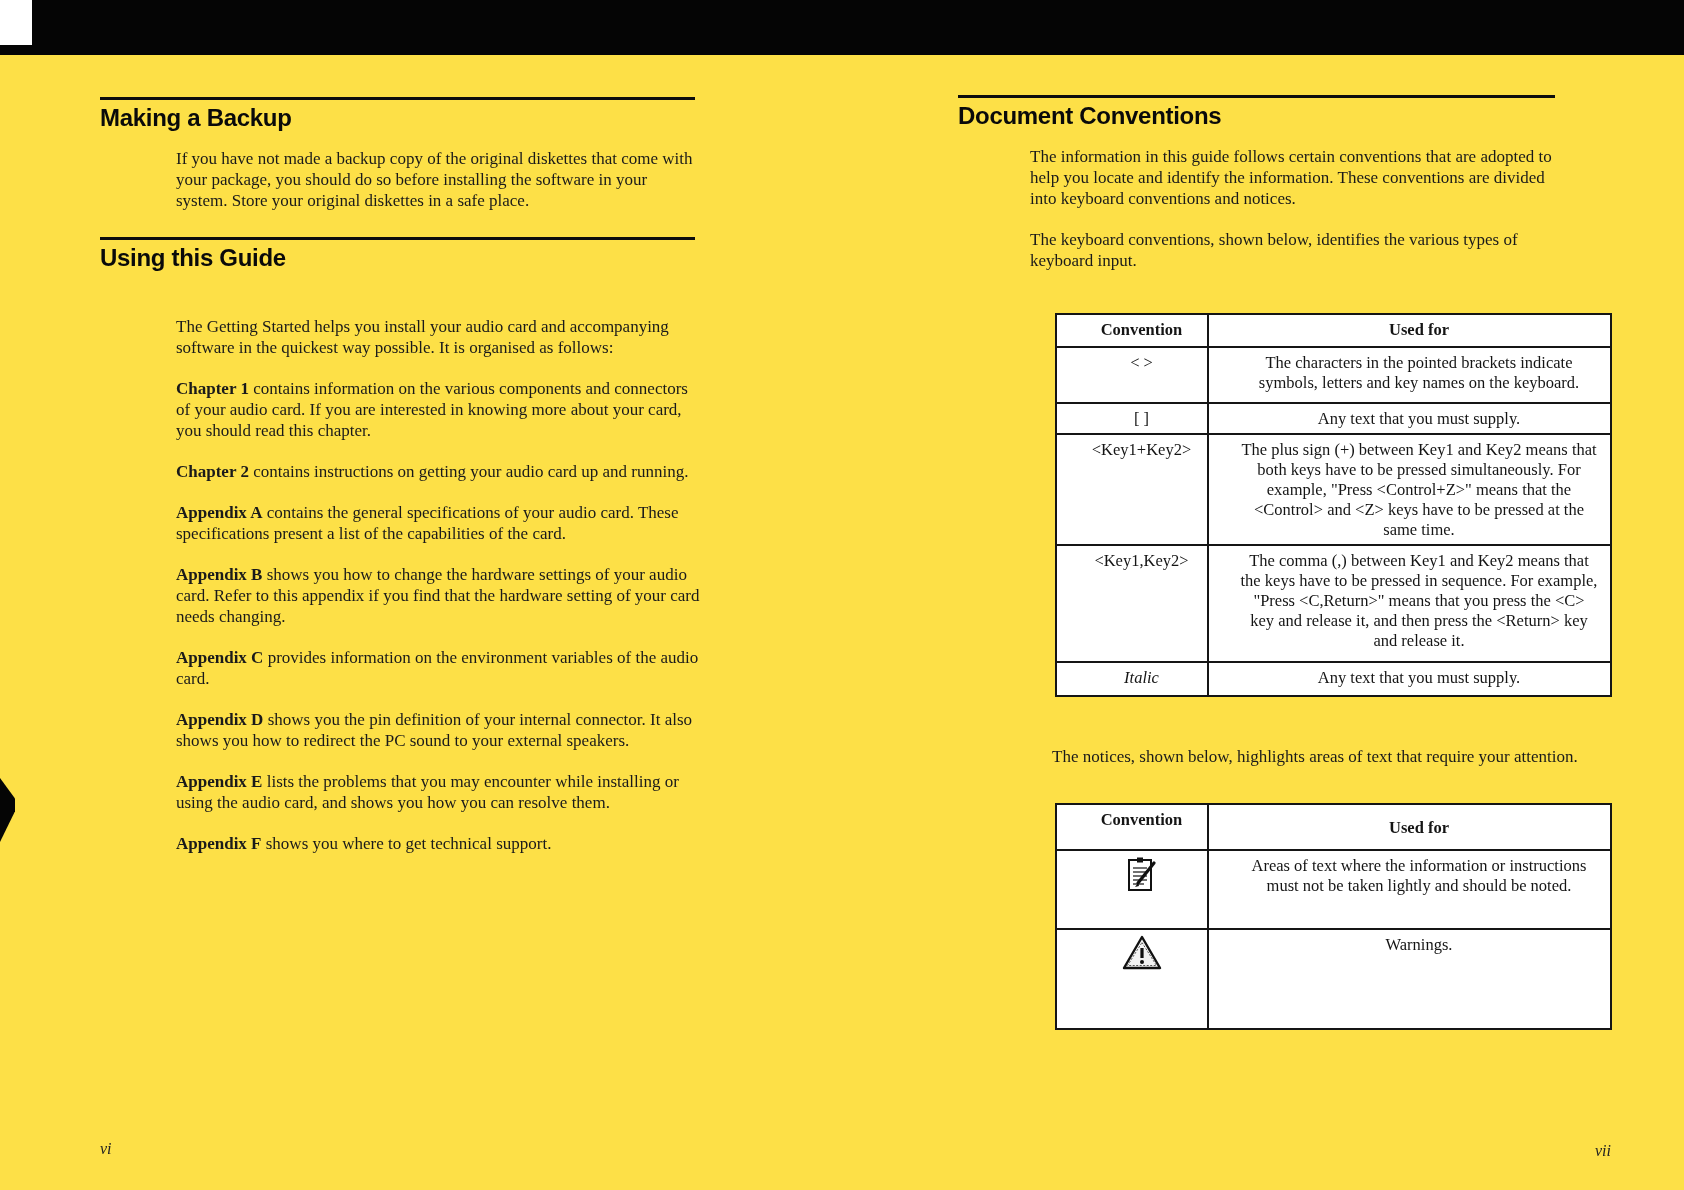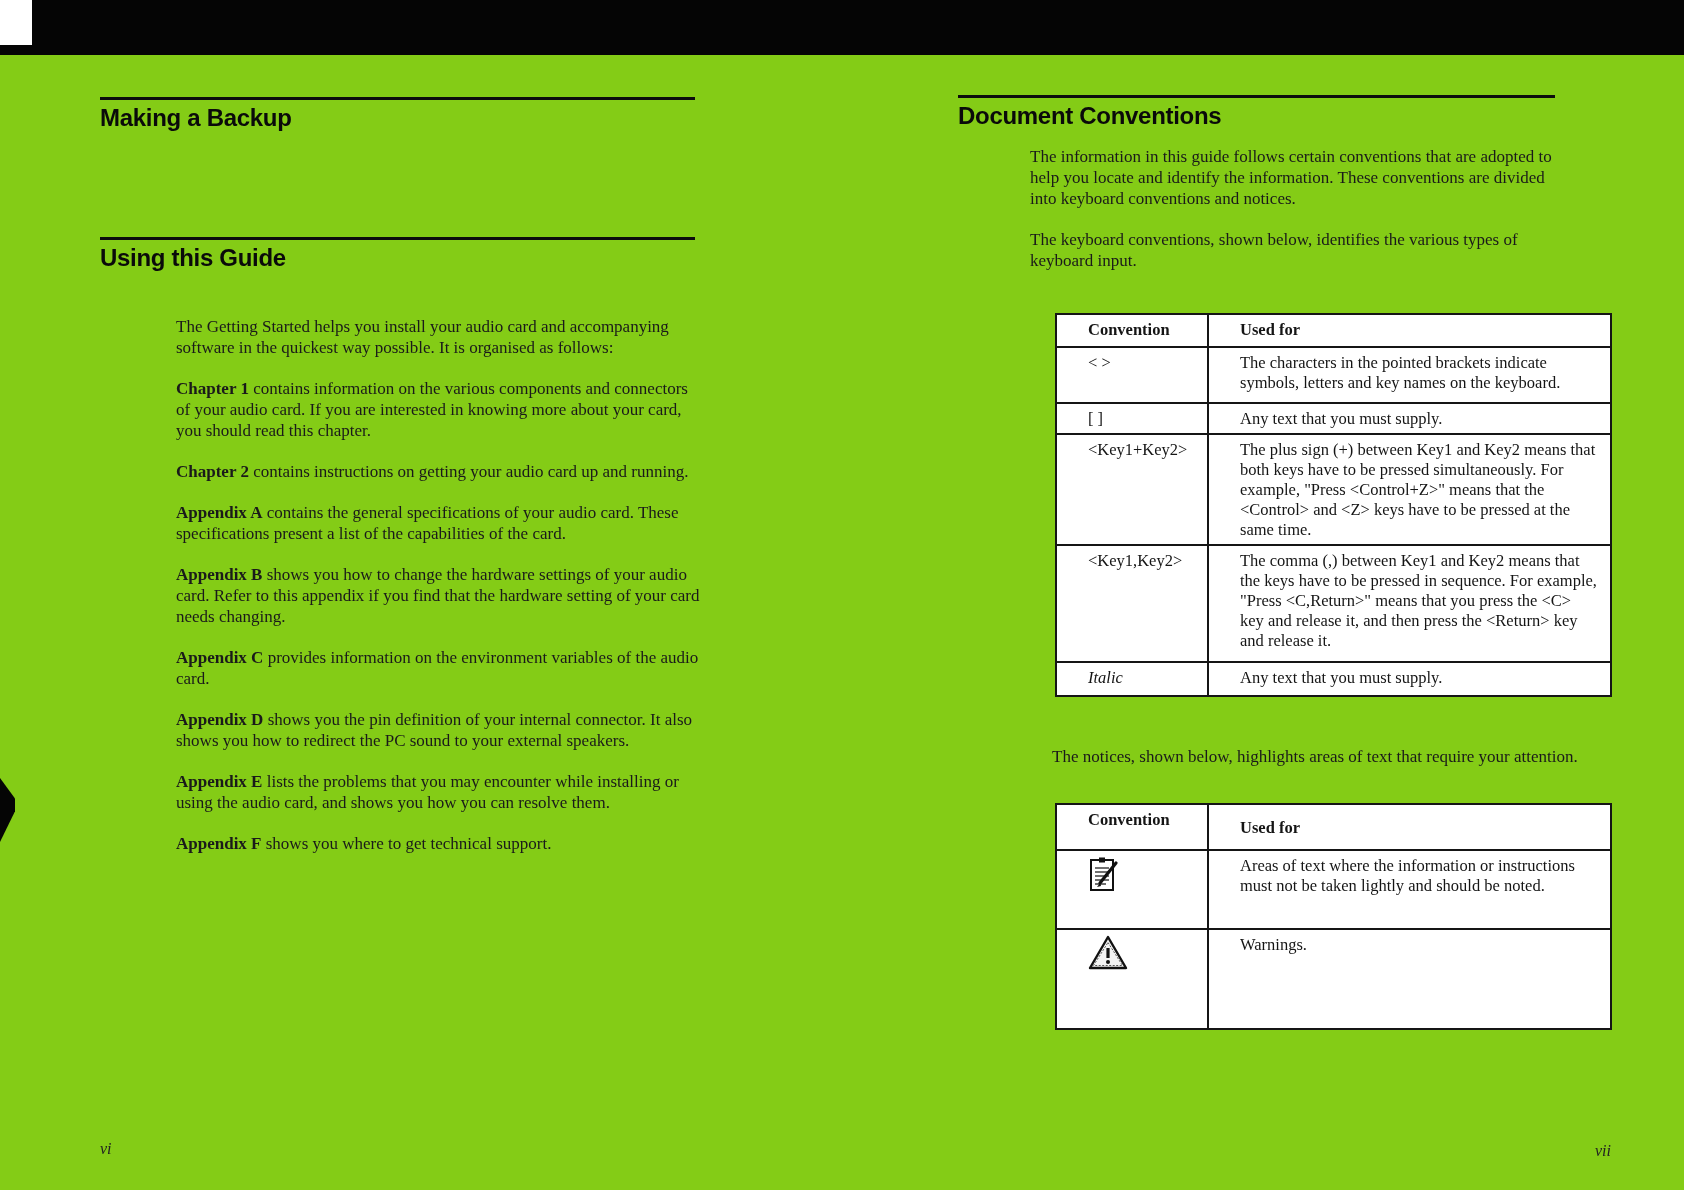--- a/index.html
+++ b/index.html
@@ -1,17 +1,17 @@
 <!DOCTYPE html>
 <html><head>
 <meta charset="utf-8">
 <style>
   html,body{margin:0;padding:0;background:#e8e8e8;}
   #canvas{
-    position:relative;width:1684px;height:1190px;background:#84cc16;
+    position:relative;width:1684px;height:1190px;background:#fde047;
     overflow:hidden;font-family:"Liberation Serif", serif;color:#1a1a1a;
   }
   
   .top-bar{position:absolute;left:0;top:0;width:1684px;height:55px;background:#050505;}
   .top-notch{position:absolute;left:0;top:0;width:32px;height:45px;background:#ffffff;}
   .left-wedge{position:absolute;left:0;top:778px;width:15px;height:64px;background:#050505;
     clip-path:polygon(0 0,100% 32%,100% 52%,0 100%);}
   
   .rule{position:absolute;height:3px;background:#0d0d0d;}
   .sec-h{
@@ -22,21 +22,21 @@
   .flow{position:absolute;}
   .flow p{margin:0 0 20px 0;font-size:17px;line-height:21px;}
   .flow p:last-child{margin-bottom:0;}
   .lead{font-weight:700;}
   
   table.conv{
     position:absolute;border-collapse:collapse;table-layout:fixed;
     font-size:16.5px;line-height:20px;color:#151515;background:#fff;
   }
   table.conv th, table.conv td{
-    border:2px solid #151515;vertical-align:top;text-align:left;
+    border:2px solid #151515;vertical-align:top;text-align:center;
     padding:5px 12px 4px 31px;font-weight:400;
   }
   table.conv th{font-weight:700;}
   .c-col{width:152px;} .u-col{width:403px;}
   .h33{height:33px;} .h56{height:56px;} .h30{height:30px;} .h120{height:107px;}
   .h117{height:117px;} .h35{height:34px;} .h46{height:46px;} .h79{height:79px;margin-top:8px;} .h80{height:100px;}
   td.icon-cell{text-align:center;vertical-align:middle;}
   th.center{text-align:center;vertical-align:middle;}
   .italic{font-style:italic;}
   .pagenum{position:absolute;font-style:italic;font-size:16px;color:#222;}
@@ -46,20 +46,23 @@
 
 <div id="canvas">
 
   <div class="top-bar"></div>
   <div class="top-notch"></div>
   <div class="left-wedge"></div>
 
   <div class="rule" style="left:100px;top:97px;width:595px;"></div>
   <h1 class="sec-h" style="left:100px;top:104px;">Making a Backup</h1>
 
+  <div class="flow" style="left:176px;top:148px;width:524px;">
+    <p>If you have not made a backup copy of the original diskettes that come with your package, you should do so before installing the software in your system. Store your original diskettes in a safe place.</p>
+  </div>
 
   <div class="rule" style="left:100px;top:237px;width:595px;"></div>
   <h1 class="sec-h" style="left:100px;top:244px;">Using this Guide</h1>
 
   <div class="flow" style="left:176px;top:288px;width:524px;margin-top:28px;">
     <p>The Getting Started helps you install your audio card and accompanying software in the quickest way possible.  It is organised as follows:</p>
     <p><b class="lead">Chapter 1</b><span> contains information on the various components and connectors of your audio card.  If you are interested in knowing more about your card, you should read this chapter.</span></p>
     <p><b class="lead">Chapter 2</b><span> contains instructions on getting your audio card up and running.</span></p>
     <p><b class="lead">Appendix A</b><span> contains the general specifications of your audio card.  These specifications present a list of the capabilities of the card.</span></p>
     <p><b class="lead">Appendix B</b><span> shows you how to change the hardware settings of your audio card.  Refer to this appendix if you find that the hardware setting of your card needs changing.</span></p>

